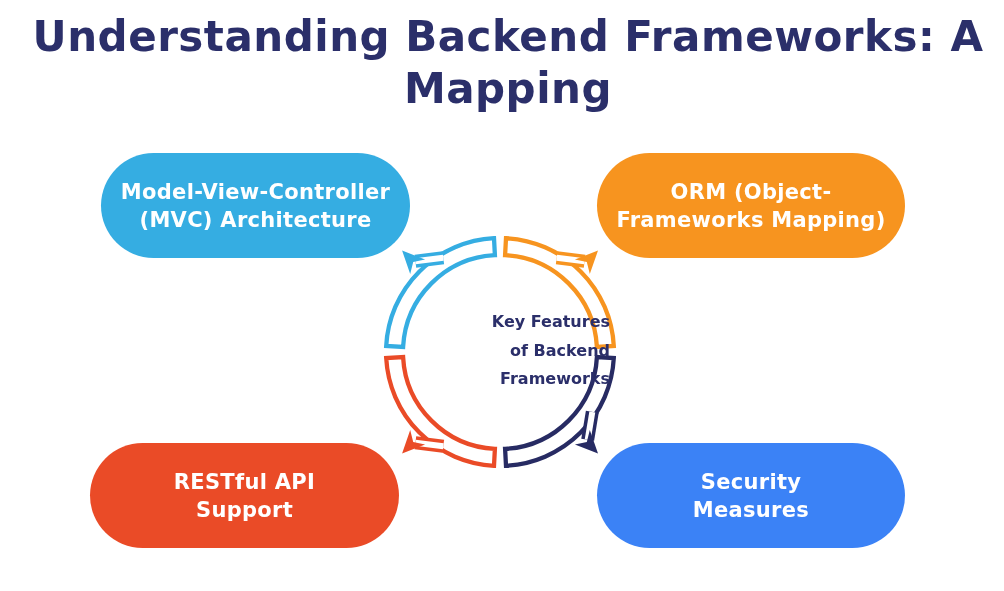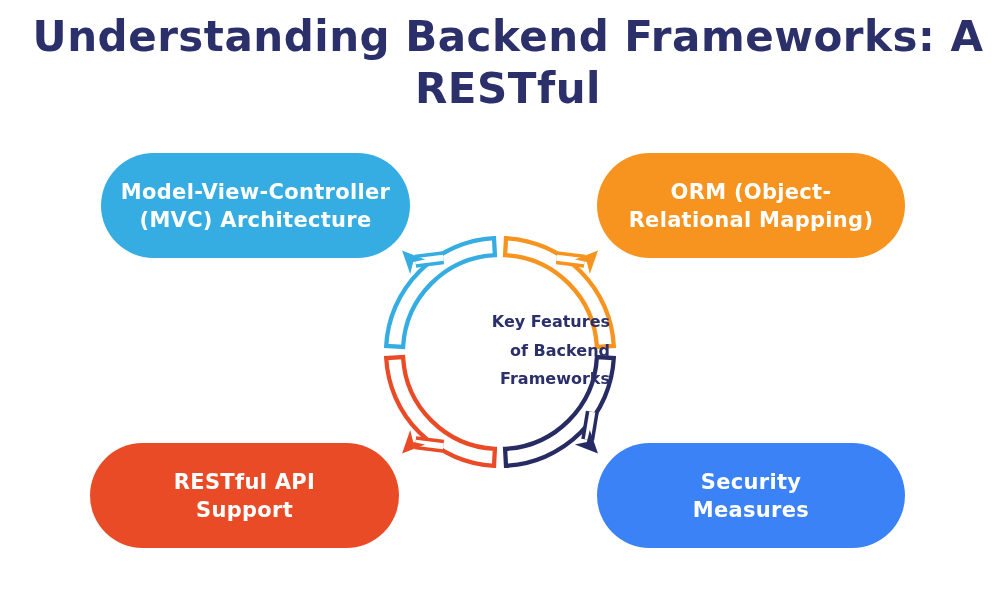--- a/index.html
+++ b/index.html
@@ -35,31 +35,31 @@
   .neck-inner { fill:none; stroke:#ffffff; stroke-width:6; }
   .head { stroke:none; }
 </style>
 </head>
 <body>
 
 <div class="stage">
 
   <h1 class="title" style="color: rgb(43, 47, 106);">
     <span>Understanding Backend Frameworks: A</span>
-    <span>RESTful</span>
+    <span>Mapping</span>
   </h1>
 
   <div class="pill pill-tl" style="background-color: rgb(53, 173, 226);">
     <span>Model-View-Controller</span>
     <span>(MVC) Architecture</span>
   </div>
 
   <div class="pill pill-tr" style="background-color: rgb(247, 148, 31);">
     <span>ORM (Object-</span>
-    <span>Relational Mapping)</span>
+    <span>Frameworks Mapping)</span>
   </div>
 
   <div class="pill pill-bl" style="background-color: rgb(234, 75, 39);">
     <span>RESTful API</span>
     <span>Support</span>
   </div>
 
   <div class="pill pill-br" style="background-color: #3b82f6;">
     <span>Security</span>
     <span>Measures</span>

